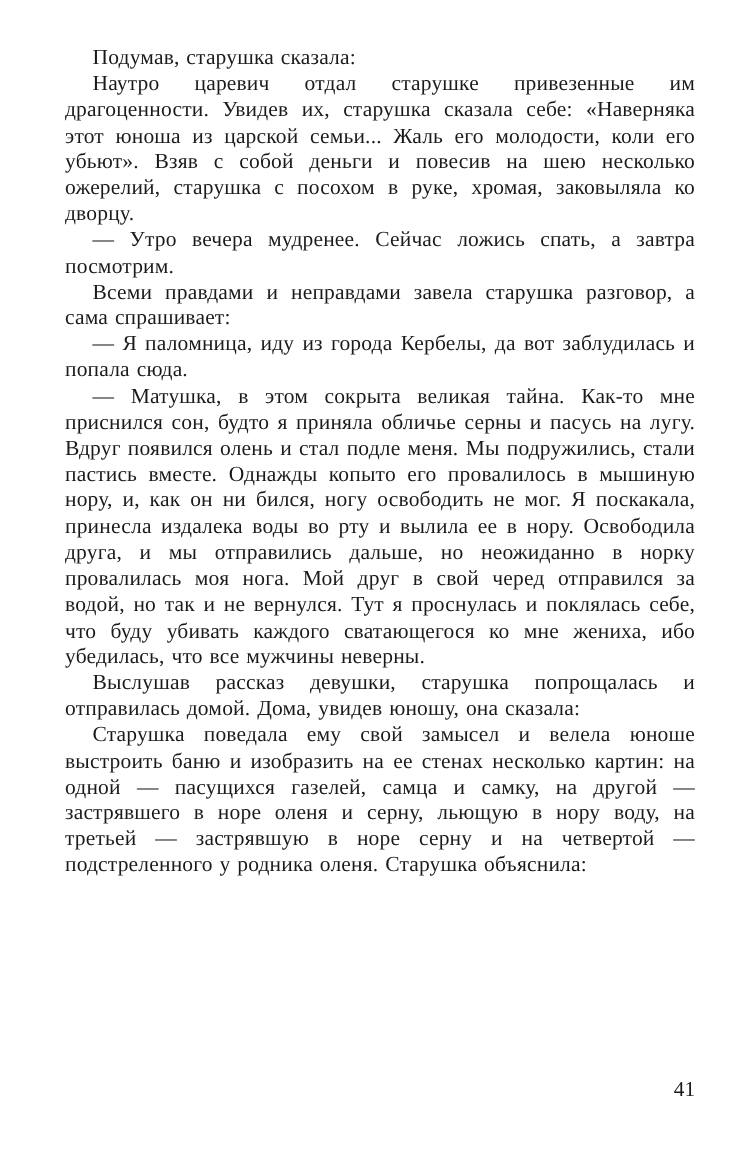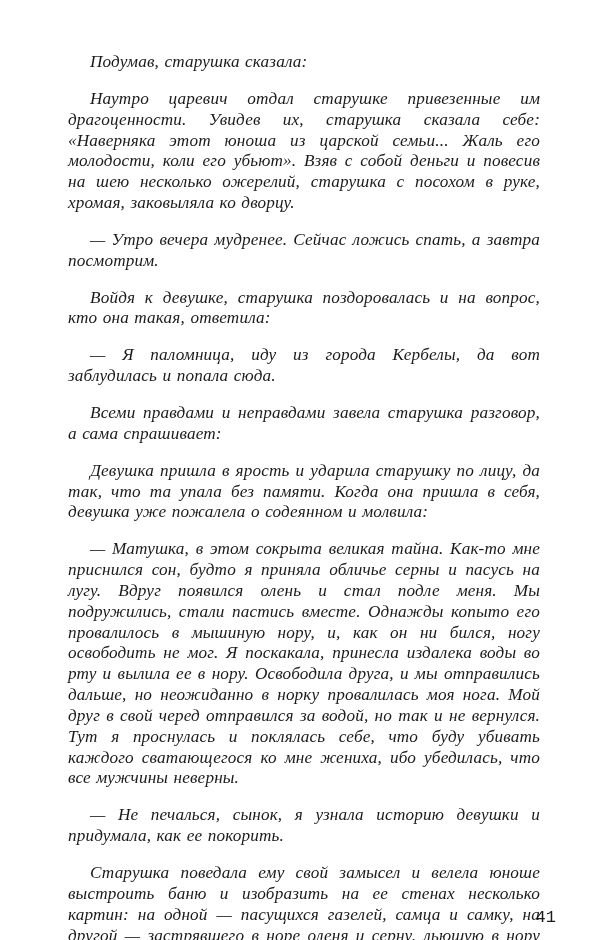--- a/index.html
+++ b/index.html
@@ -11,46 +11,43 @@
     width: 504px;
     font-family: "Liberation Serif", "DejaVu Serif", serif;
     font-size: 17.2px;
     line-height: 20.85px;
     color: #1a1a1a;
     text-align: justify;
     letter-spacing: 0.15px;
     word-spacing: 1px;
   }
   .page p {
-    margin: 16px;
+    margin: 0;
     text-indent: 22px;
     hyphens: manual;
-    font-style: italic;
   }
   .page-number {
     position: absolute;
     left: 510px;
-    top: 908px;
+    top: 862px;
     width: 46px;
     text-align: right;
-    font-family: Liberation Mono, monospace;
+    font-family: Liberation Serif, serif;
     font-size: 17px;
     color: #1a1a1a;
   }
 </style>
 </head>
 <body>
 
 <div class="page">
   <p>Подумав, старушка сказала:</p>
   <p>Наутро царевич отдал старушке привезенные им драгоценности. Увидев их, старушка сказала себе: «Наверняка этот юноша из царской семьи... Жаль его молодости, коли его убьют». Взяв с собой деньги и повесив на шею несколько ожерелий, старушка с посохом в руке, хромая, заковыляла ко дворцу.</p>
   <p>— Утро вечера мудренее. Сейчас ложись спать, а завтра посмотрим.</p>
-  <p>Войдя к девушке, старушка поздоровалась и на вопрос, кто она такая, ответила:</p>
+  <p>Всеми правдами и неправдами завела старушка разговор, а сама спрашивает:</p>
   <p>— Я паломница, иду из города Кербелы, да вот заблудилась и попала сюда.</p>
-  <p>Всеми правдами и неправдами завела старушка разговор, а сама спрашивает:</p>
-  <p>Девушка пришла в ярость и ударила старушку по лицу, да так, что та упала без памяти. Когда она пришла в себя, девушка уже пожалела о содеянном и молвила:</p>
   <p>— Матушка, в этом сокрыта великая тайна. Как-то мне приснился сон, будто я приняла обличье серны и пасусь на лугу. Вдруг появился олень и стал подле меня. Мы подружились, стали пастись вместе. Однажды копыто его провалилось в мышиную нору, и, как он ни бился, ногу освободить не мог. Я поскакала, принесла издалека воды во рту и вылила ее в нору. Освободила друга, и мы отправились дальше, но неожиданно в норку провалилась моя нога. Мой друг в свой черед отправился за водой, но так и не вернулся. Тут я проснулась и поклялась себе, что буду убивать каждого сватающегося ко мне жениха, ибо убедилась, что все мужчины неверны.</p>
-  <p>— Не печалься, сынок, я узнала историю девушки и придумала, как ее покорить.</p>
+  <p>Выслушав рассказ девушки, старушка попрощалась и отправилась домой. Дома, увидев юношу, она сказала:</p>
   <p>Старушка поведала ему свой замысел и велела юноше выстроить баню и изобразить на ее стенах несколько картин: на одной — пасущихся газелей, самца и самку, на другой — застрявшего в норе оленя и серну, льющую в нору воду, на третьей — застрявшую в норе серну и на четвертой — подстреленного у родника оленя. Старушка объяснила:</p>
 
 </div>
 
 <div class="page-number">41</div>
 
 </body></html>

